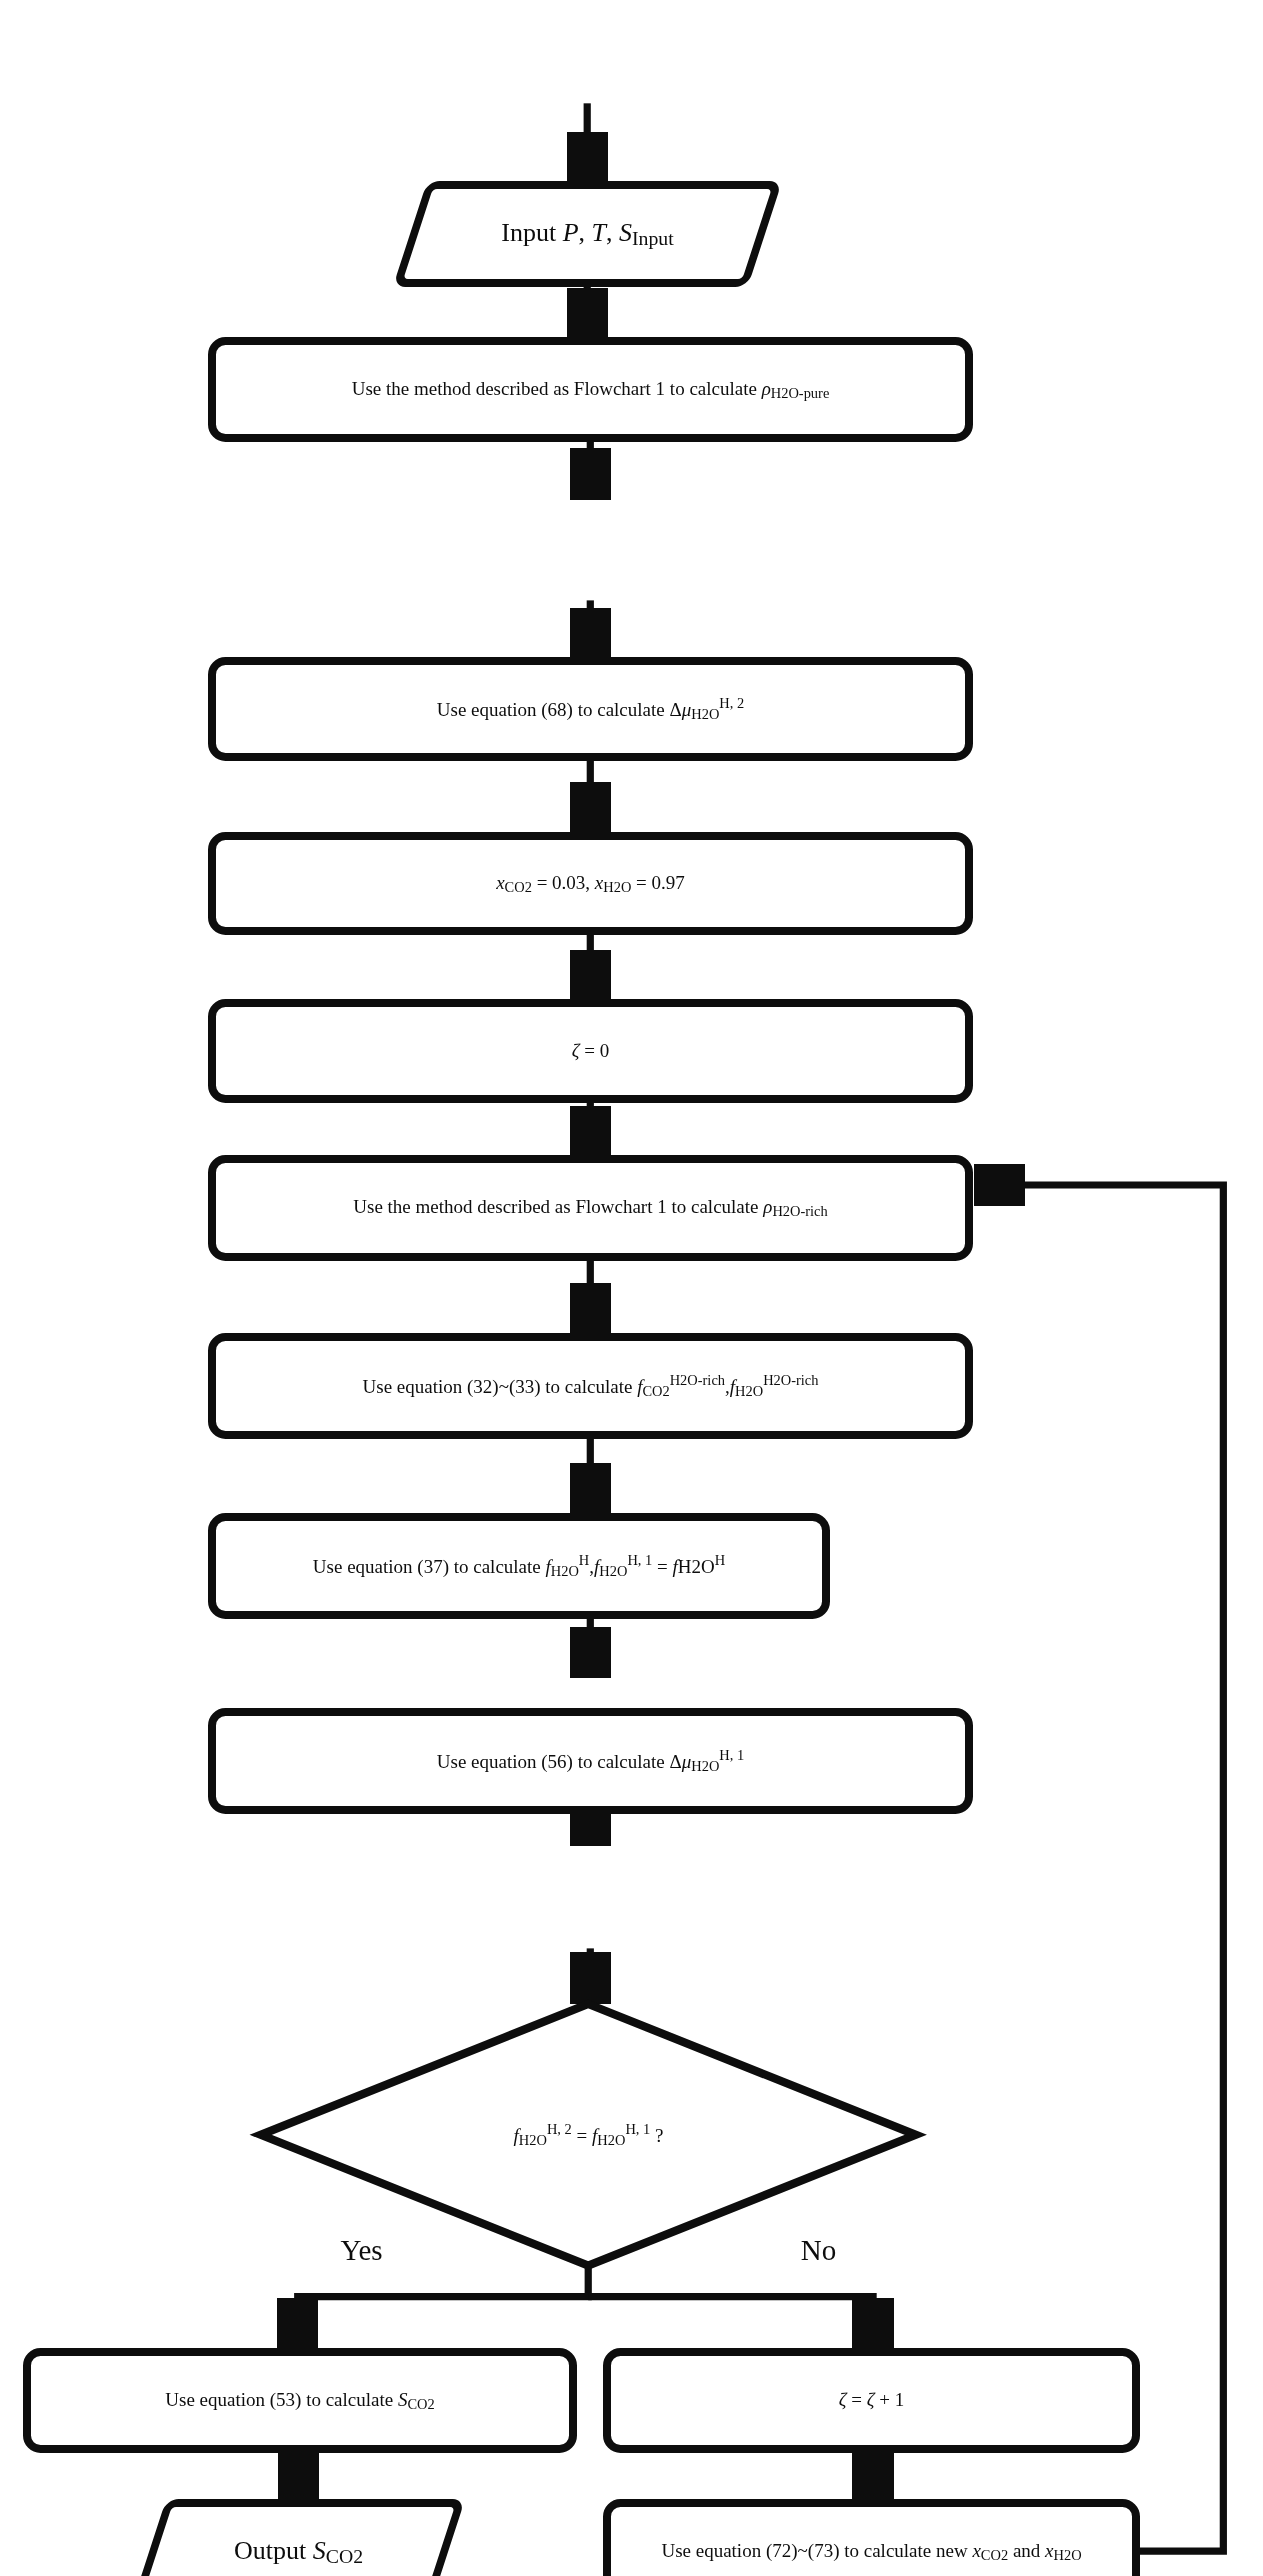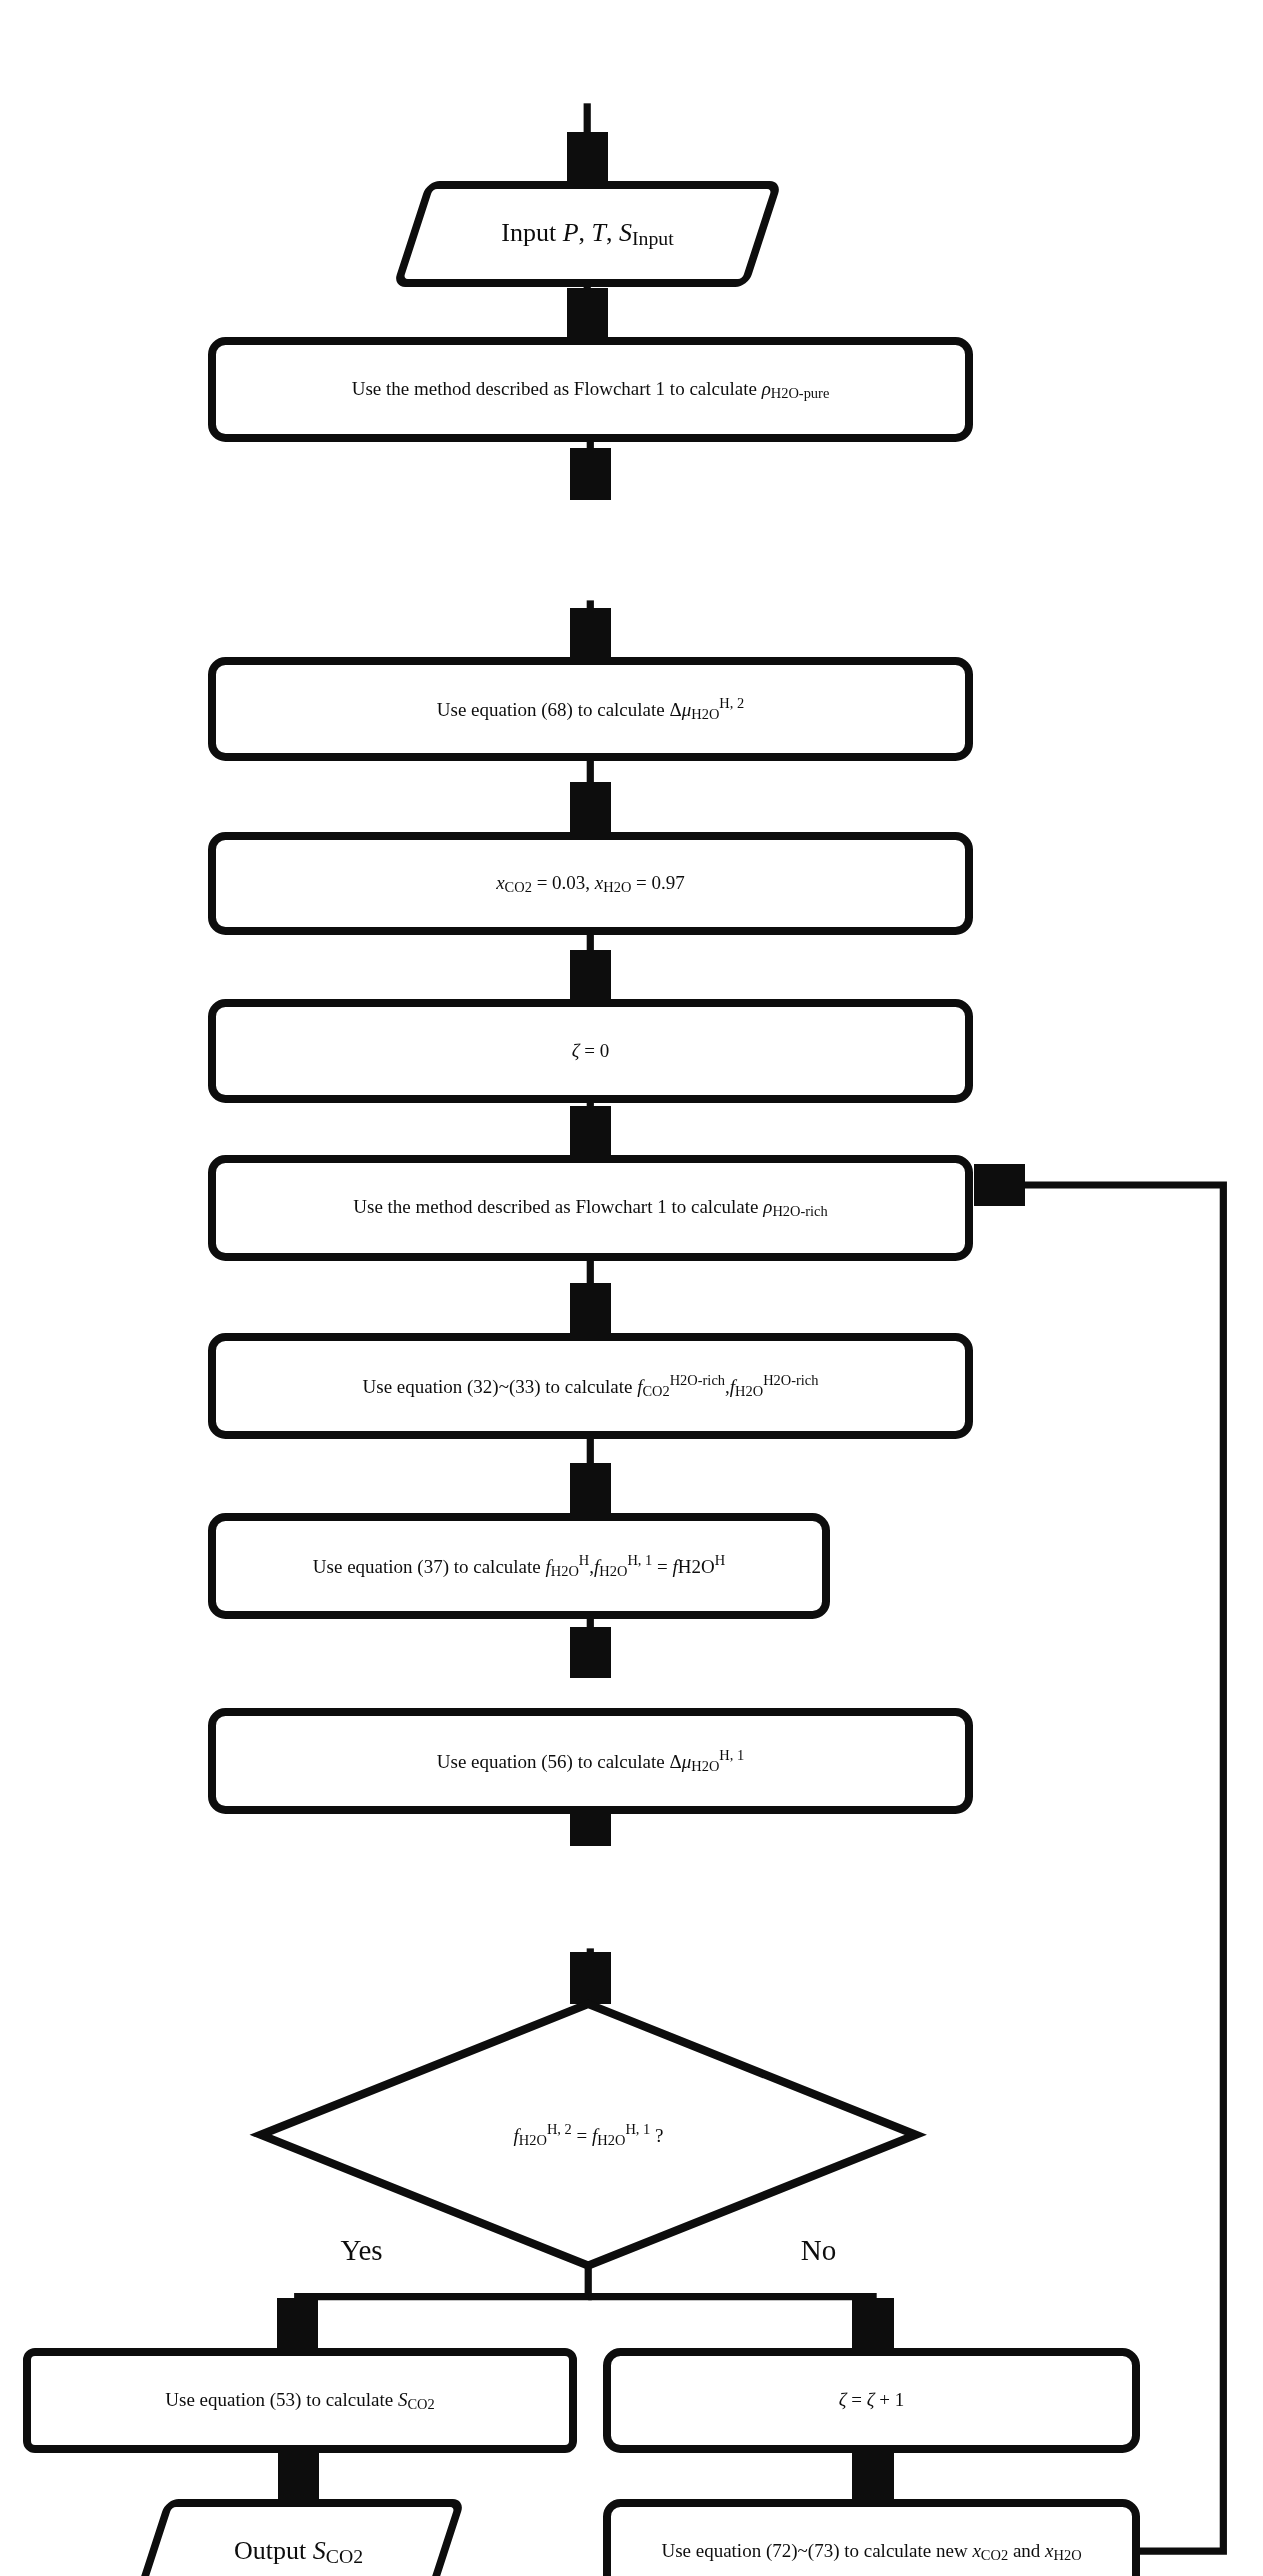--- a/index.html
+++ b/index.html
@@ -104,21 +104,21 @@
       <span><span class="it">f</span><span class="sb">H2O</span><span class="sp">H, 2</span><span> = </span><span class="it">f</span><span class="sb">H2O</span><span class="sp">H, 1</span><span> ?</span></span>
     </div>
 
   <div class="node branch" style="left:305px; top:2228px; width:113px; height:46px;">
     <span>Yes</span>
   </div>
   <div class="node branch" style="left:762px; top:2228px; width:113px; height:46px;">
     <span>No</span>
   </div>
 
-  <div class="node box" style="left:23px; top:2348px; width:554px; height:105px;border-radius:12px;">
+  <div class="node box" style="left:23px; top:2348px; width:554px; height:105px;">
       <span><span>Use equation (53) to calculate </span><span class="it">S</span><span class="sb">CO2</span></span>
     </div>
 
   <div class="node box" style="left:603px; top:2348px; width:537px; height:105px;">
       <span><span class="it">ζ</span><span> = </span><span class="it">ζ</span><span> + 1</span></span>
     </div>
 
   <div class="para-shape" style="left:149px; top:2499px; width:299px; height:106px; transform:skewX(-18deg);"></div>
   <div class="node para-label" style="left:149px; top:2499px; width:299px; height:106px;">
       <span><span>Output </span><span class="it">S</span><span class="sb">CO2</span></span>

